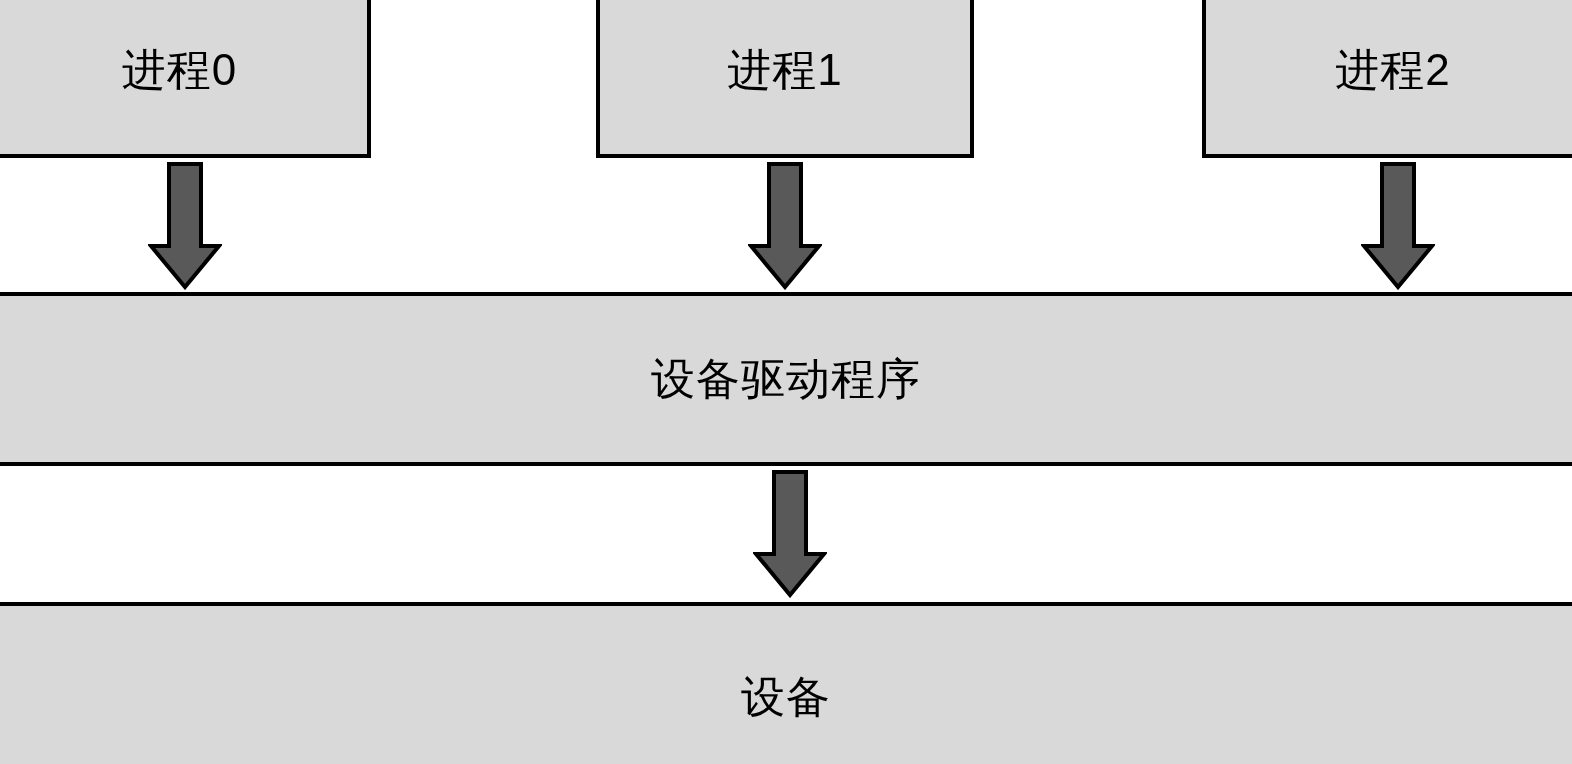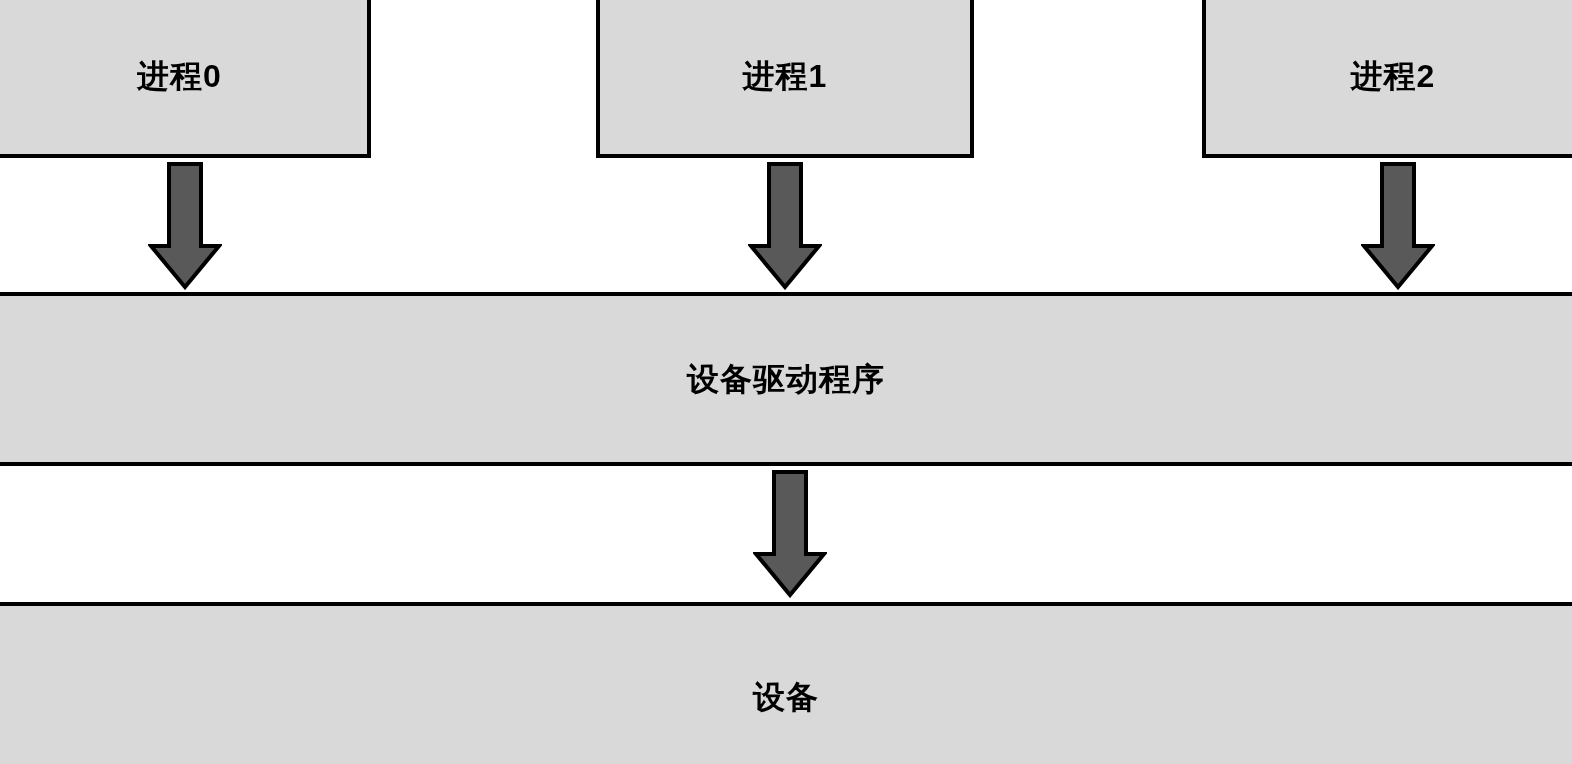--- a/index.html
+++ b/index.html
@@ -23,26 +23,26 @@
   .node-box {
     position: absolute;
     box-sizing: border-box;
     background: #D9D9D9;
     border: 4px solid #000000;
     display: flex;
     align-items: center;
     justify-content: center;
   }
   .node-label {
-    font-size: 32px;
+    font-size: 44px;
     line-height: 1;
     color: #000000;
     letter-spacing: 1px;
     white-space: nowrap;
-    font-weight: 700;
+    font-weight: 400;
   }
 
   
   .process-box {
     top: -60px;
     height: 218px;
     align-items: flex-end;
     padding-bottom: 62px;
   }
   #process-box-0 { left: -12px;  width: 383px; }

